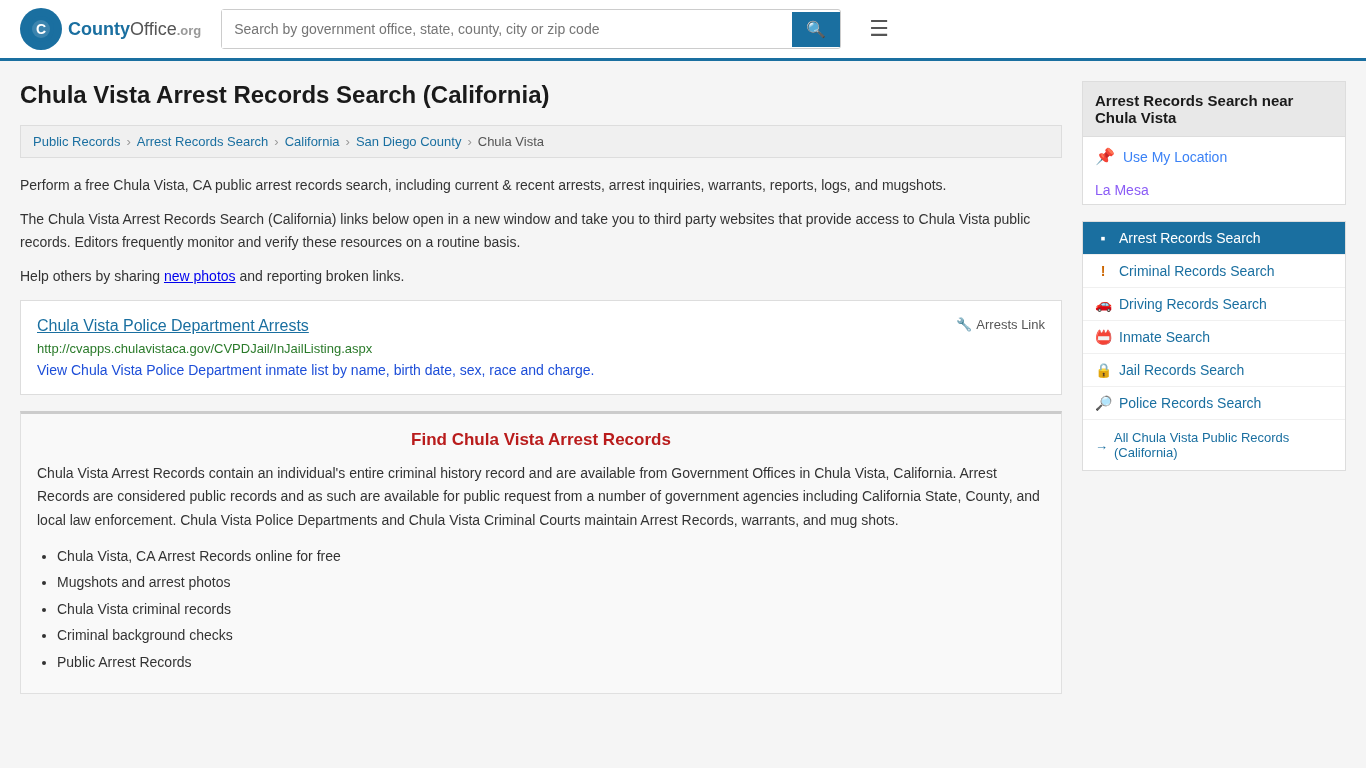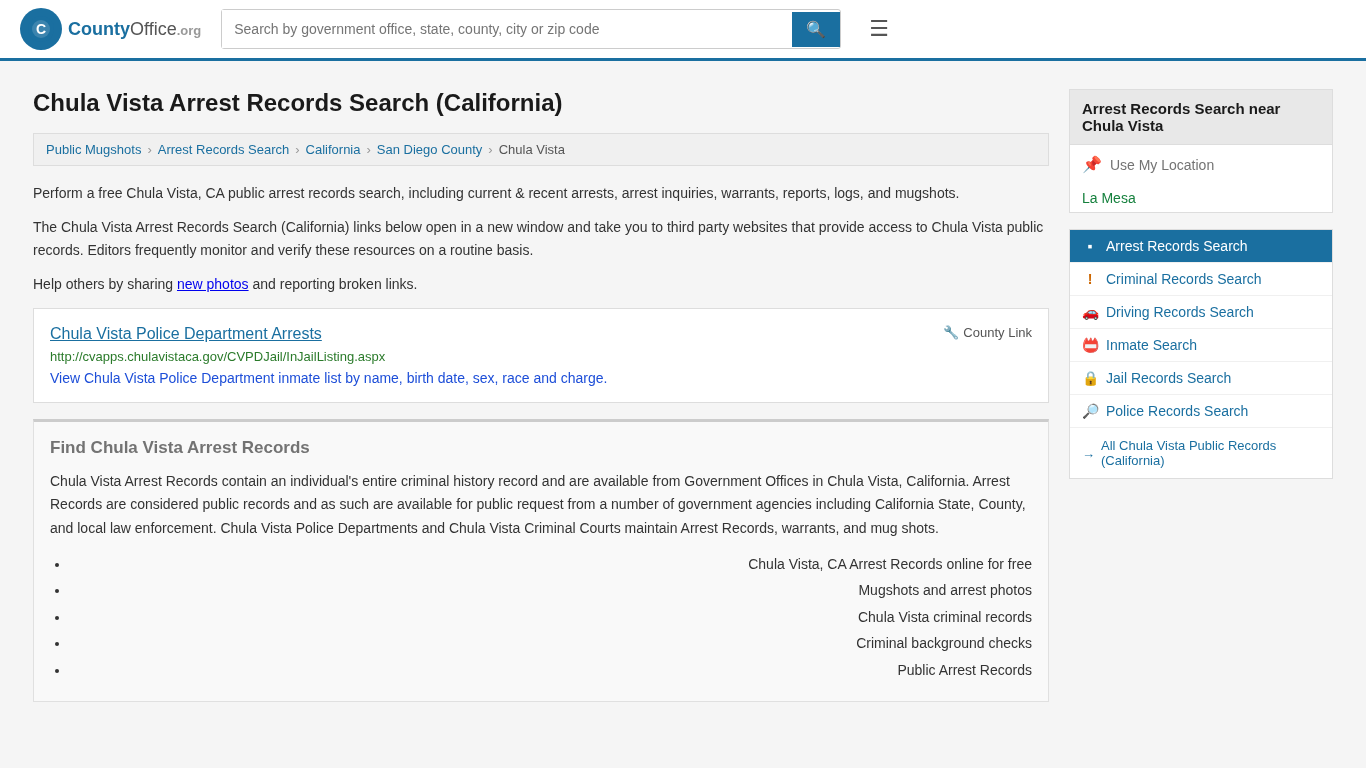--- a/index.html
+++ b/index.html
@@ -65,22 +65,22 @@
       border: none;
       cursor: pointer;
       font-size: 22px;
       color: #555;
       padding: 4px 8px;
     }
 
     
     .main-container {
       max-width: 1366px;
-      margin: 8px auto;
-      padding: 20px 33px;
+      margin: 0 auto;
+      padding: 20px 20px;
       display: flex;
       gap: 20px;
       background: #f5f5f5;
     }
 
     
     .content {
       flex: 1;
       min-width: 0;
     }
@@ -147,26 +147,27 @@
     .find-section {
       background: #f9f9f9;
       border: 1px solid #e0e0e0;
       border-top: 3px solid #ccc;
       padding: 16px;
       margin-bottom: 16px;
     }
     .find-section-title {
       font-size: 17px;
       font-weight: bold;
-      color: #737373;
+      color: #b91c1c;
       margin-bottom: 12px;
+      text-align: center;
     }
     .find-section p { line-height: 1.7; color: #333; margin-bottom: 12px; }
     .find-section-subtitle { font-size: 15px; font-weight: bold; margin-bottom: 8px; }
-    .find-section ul { padding-left: 20px; text-align: right; }
+    .find-section ul { padding-left: 20px; }
     .find-section ul li { margin-bottom: 4px; line-height: 1.6; }
 
     
     .sidebar {
       width: 264px;
       flex-shrink: 0;
     }
     .sidebar-section {
       background: #fff;
       border: 1px solid #ddd;
@@ -219,28 +220,28 @@
     }
 
     .use-location {
       padding: 10px 12px;
       display: flex;
       align-items: center;
       gap: 8px;
       font-size: 14px;
       cursor: pointer;
     }
-    .use-location a { color: #737373; text-decoration: none; }
+    .use-location a { color: #3b82f6; text-decoration: none; }
     .location-icon { color: #1a6fa0; font-size: 16px; }
 
     .nearby-link {
       padding: 6px 12px;
       font-size: 14px;
     }
-    .nearby-link a { color: #15803d; text-decoration: none; }
+    .nearby-link a { color: #8b5cf6; text-decoration: none; }
   </style>
 </head>
 <body>
 
 <header class="header">
   <div class="logo-area">
     <div class="logo-circle">
       <svg width="28" height="28" viewBox="0 0 28 28">
         <circle cx="14" cy="14" r="13" fill="#1a6fa0"></circle>
         <circle cx="14" cy="14" r="9" fill="white" opacity="0.15"></circle>
@@ -262,21 +263,21 @@
   </button>
 </header>
 
 <div class="main-container">
 
   <div class="content">
 
     <h1 class="page-title">Chula Vista Arrest Records Search (California)</h1>
 
     <nav class="breadcrumb">
-      <a href="#">Public Mugshots</a>
+      <a href="#">Public Records</a>
       <span class="breadcrumb-sep">›</span>
       <a href="#">Arrest Records Search</a>
       <span class="breadcrumb-sep">›</span>
       <a href="#">California</a>
       <span class="breadcrumb-sep">›</span>
       <a href="#">San Diego County</a>
       <span class="breadcrumb-sep">›</span>
       <span>Chula Vista</span>
     </nav>
 
@@ -284,21 +285,21 @@
     <p class="description">The Chula Vista Arrest Records Search (California) links below open in a new window and take you to third party websites that provide access to Chula Vista public records. Editors frequently monitor and verify these resources on a routine basis.</p>
     <p class="description">
       <span>Help others by sharing</span>
       <a href="#">new photos</a>
       <span>and reporting broken links.</span>
     </p>
 
     <div class="link-box">
       <div class="report-link">
         <span>🔧</span>
-        <span>County Link</span>
+        <span>Arrests Link</span>
       </div>
       <div class="link-box-title">Chula Vista Police Department Arrests</div>
       <div class="link-box-url">http://cvapps.chulavistaca.gov/CVPDJail/InJailListing.aspx</div>
       <div class="link-box-desc">View Chula Vista Police Department inmate list by name, birth date, sex, race and charge.</div>
     </div>
 
     <div class="find-section">
       <h2 class="find-section-title">Find Chula Vista Arrest Records</h2>
       <p>Chula Vista Arrest Records contain an individual's entire criminal history record and are available from Government Offices in Chula Vista, California. Arrest Records are considered public records and as such are available for public request from a number of government agencies including California State, County, and local law enforcement. Chula Vista Police Departments and Chula Vista Criminal Courts maintain Arrest Records, warrants, and mug shots.</p>
       <ul>

